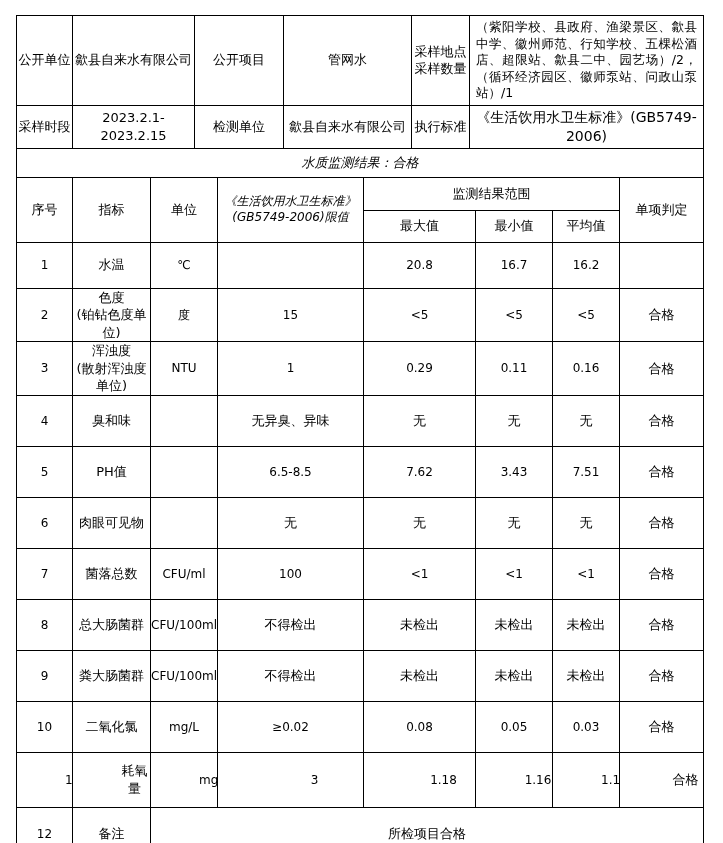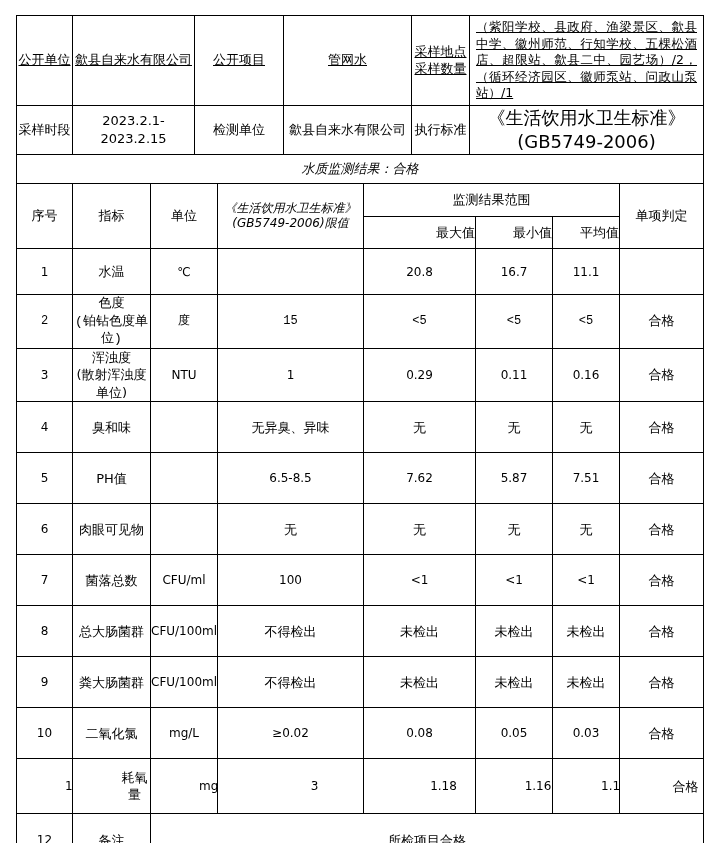--- a/index.html
+++ b/index.html
@@ -25,46 +25,46 @@
     text-align: center;
     vertical-align: middle;
     padding: 0;
     font-size: 13px;
     line-height: 1.35;
     overflow: hidden;
   }
   table.main { margin-top: -1px; }
 
   
-  tr.info-r1 td { height: 69px; text-decoration: underline; }
+  tr.info-r1 td { height: 69px; }
   tr.info-r2 td { height: 42px; }
 
   td.sampling-label div { display: block; }
   td.sampling-value {
     text-align: justify;
     font-size: 12.5px;
     padding: 3px 6px;
     line-height: 1.32;
     word-break: break-all;
   }
-  td.standard-value { font-size: 18px; }
+  td.standard-value { font-size: 14px; }
 
   
   tr.summary-row td { height: 28px; font-style: italic; }
 
   
   tr.head-r1 td { height: 32px; }
-  tr.head-r2 td { height: 31px; text-align: right; }
+  tr.head-r2 td { height: 31px; }
   td.limit-head { font-size: 12px; line-height: 1.3; }
   td.limit-head span { display: block; font-style: italic; }
 
   
   tr.data-row td { height: 50px; }
   tr.row-1 td  { height: 45px; }
-  tr.row-2 td  { height: 51px; font-family: Liberation Mono, monospace; }
+  tr.row-2 td  { height: 51px; }
   tr.row-3 td  { height: 52px; margin-left: 20px; }
   tr.row-11 td { height: 54px; padding-left: 48px; }
   tr.row-12 td { height: 52px; }
 
   td.ind {
     white-space: pre-line;
     word-break: break-all;
     padding: 0 2px;
   }
   td.unit { font-size: 12px; }
@@ -141,21 +141,21 @@
       <td>平均值</td>
     </tr>
 
     <tr class="data-row row-1">
       <td class="num">1</td>
       <td class="ind">水温</td>
       <td class="unit">℃</td>
       <td class="num"></td>
       <td class="num">20.8</td>
       <td class="num">16.7</td>
-      <td class="num">11.1</td>
+      <td class="num">16.2</td>
       <td></td>
     </tr>
     <tr class="data-row row-2">
       <td class="num">2</td>
       <td class="ind">色度
 (铂钻色度单位)</td>
       <td class="unit">度</td>
       <td class="num">15</td>
       <td class="num">&lt;5</td>
       <td class="num">&lt;5</td>
@@ -182,21 +182,21 @@
       <td>无</td>
       <td>无</td>
       <td>合格</td>
     </tr>
     <tr class="data-row row-5">
       <td class="num">5</td>
       <td class="ind">PH值</td>
       <td class="unit"></td>
       <td class="num">6.5-8.5</td>
       <td class="num">7.62</td>
-      <td class="num">5.87</td>
+      <td class="num">3.43</td>
       <td class="num">7.51</td>
       <td>合格</td>
     </tr>
     <tr class="data-row row-6">
       <td class="num">6</td>
       <td class="ind">肉眼可见物</td>
       <td class="unit"></td>
       <td>无</td>
       <td>无</td>
       <td>无</td>

